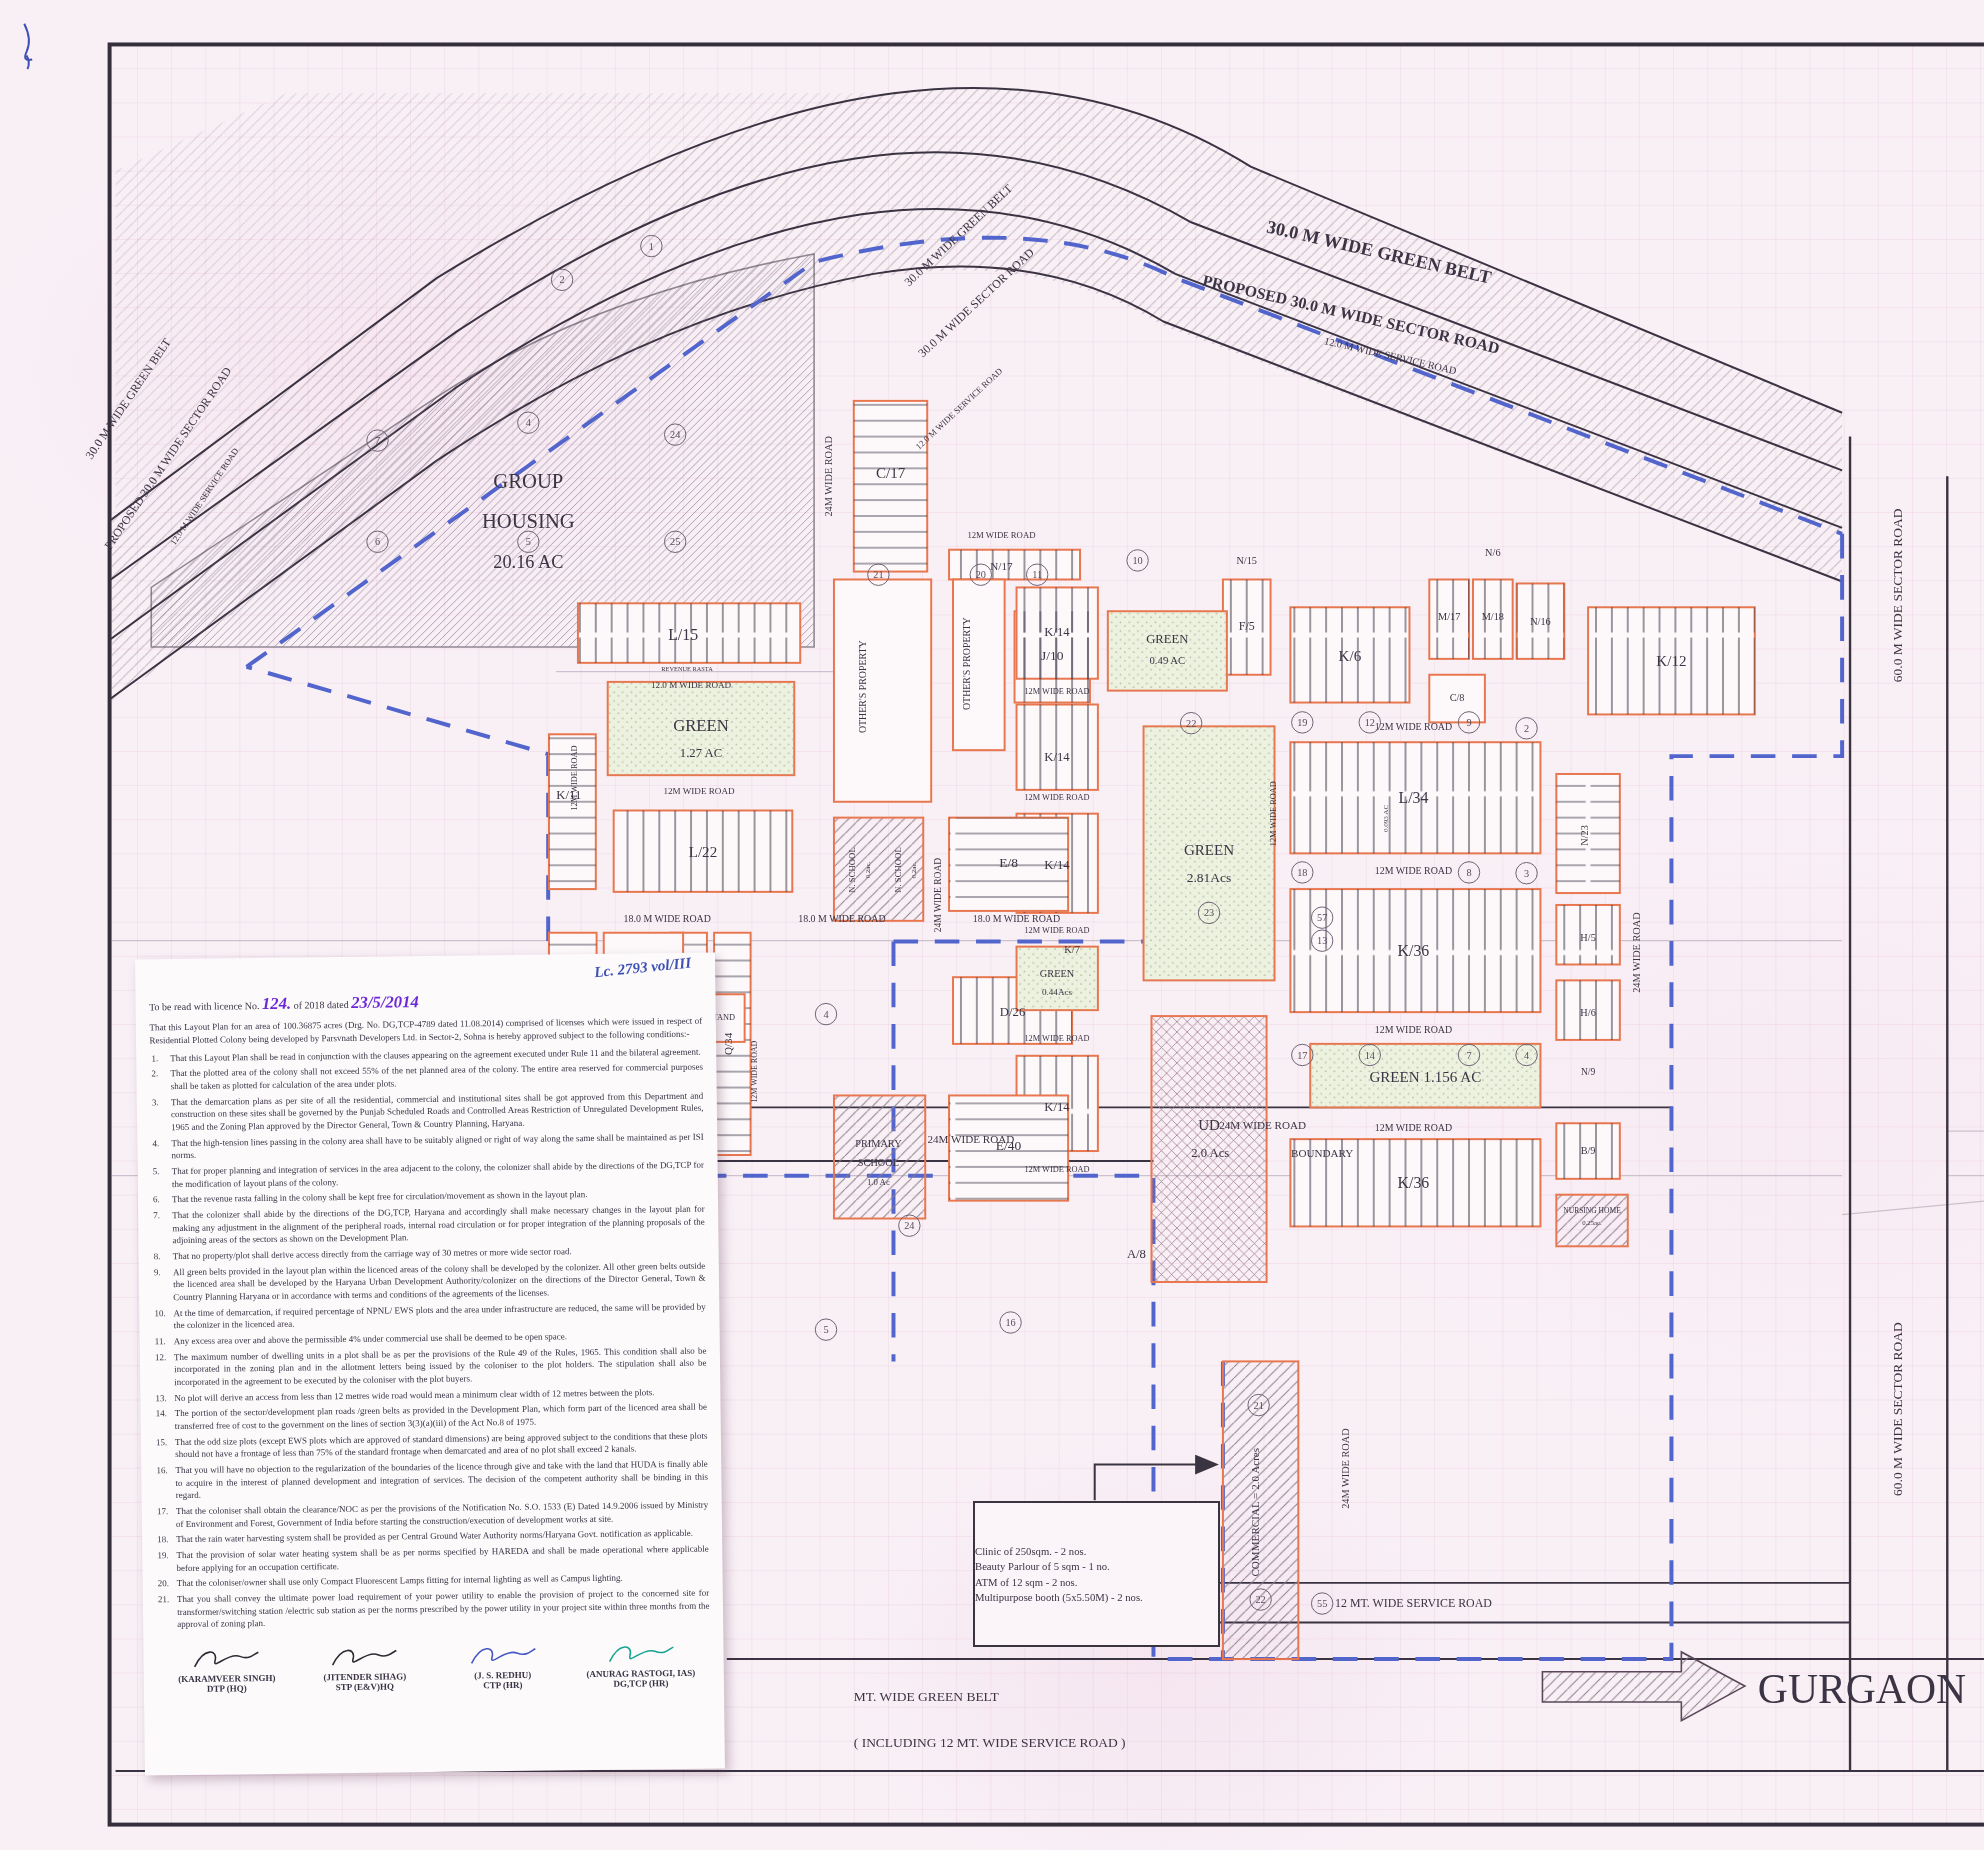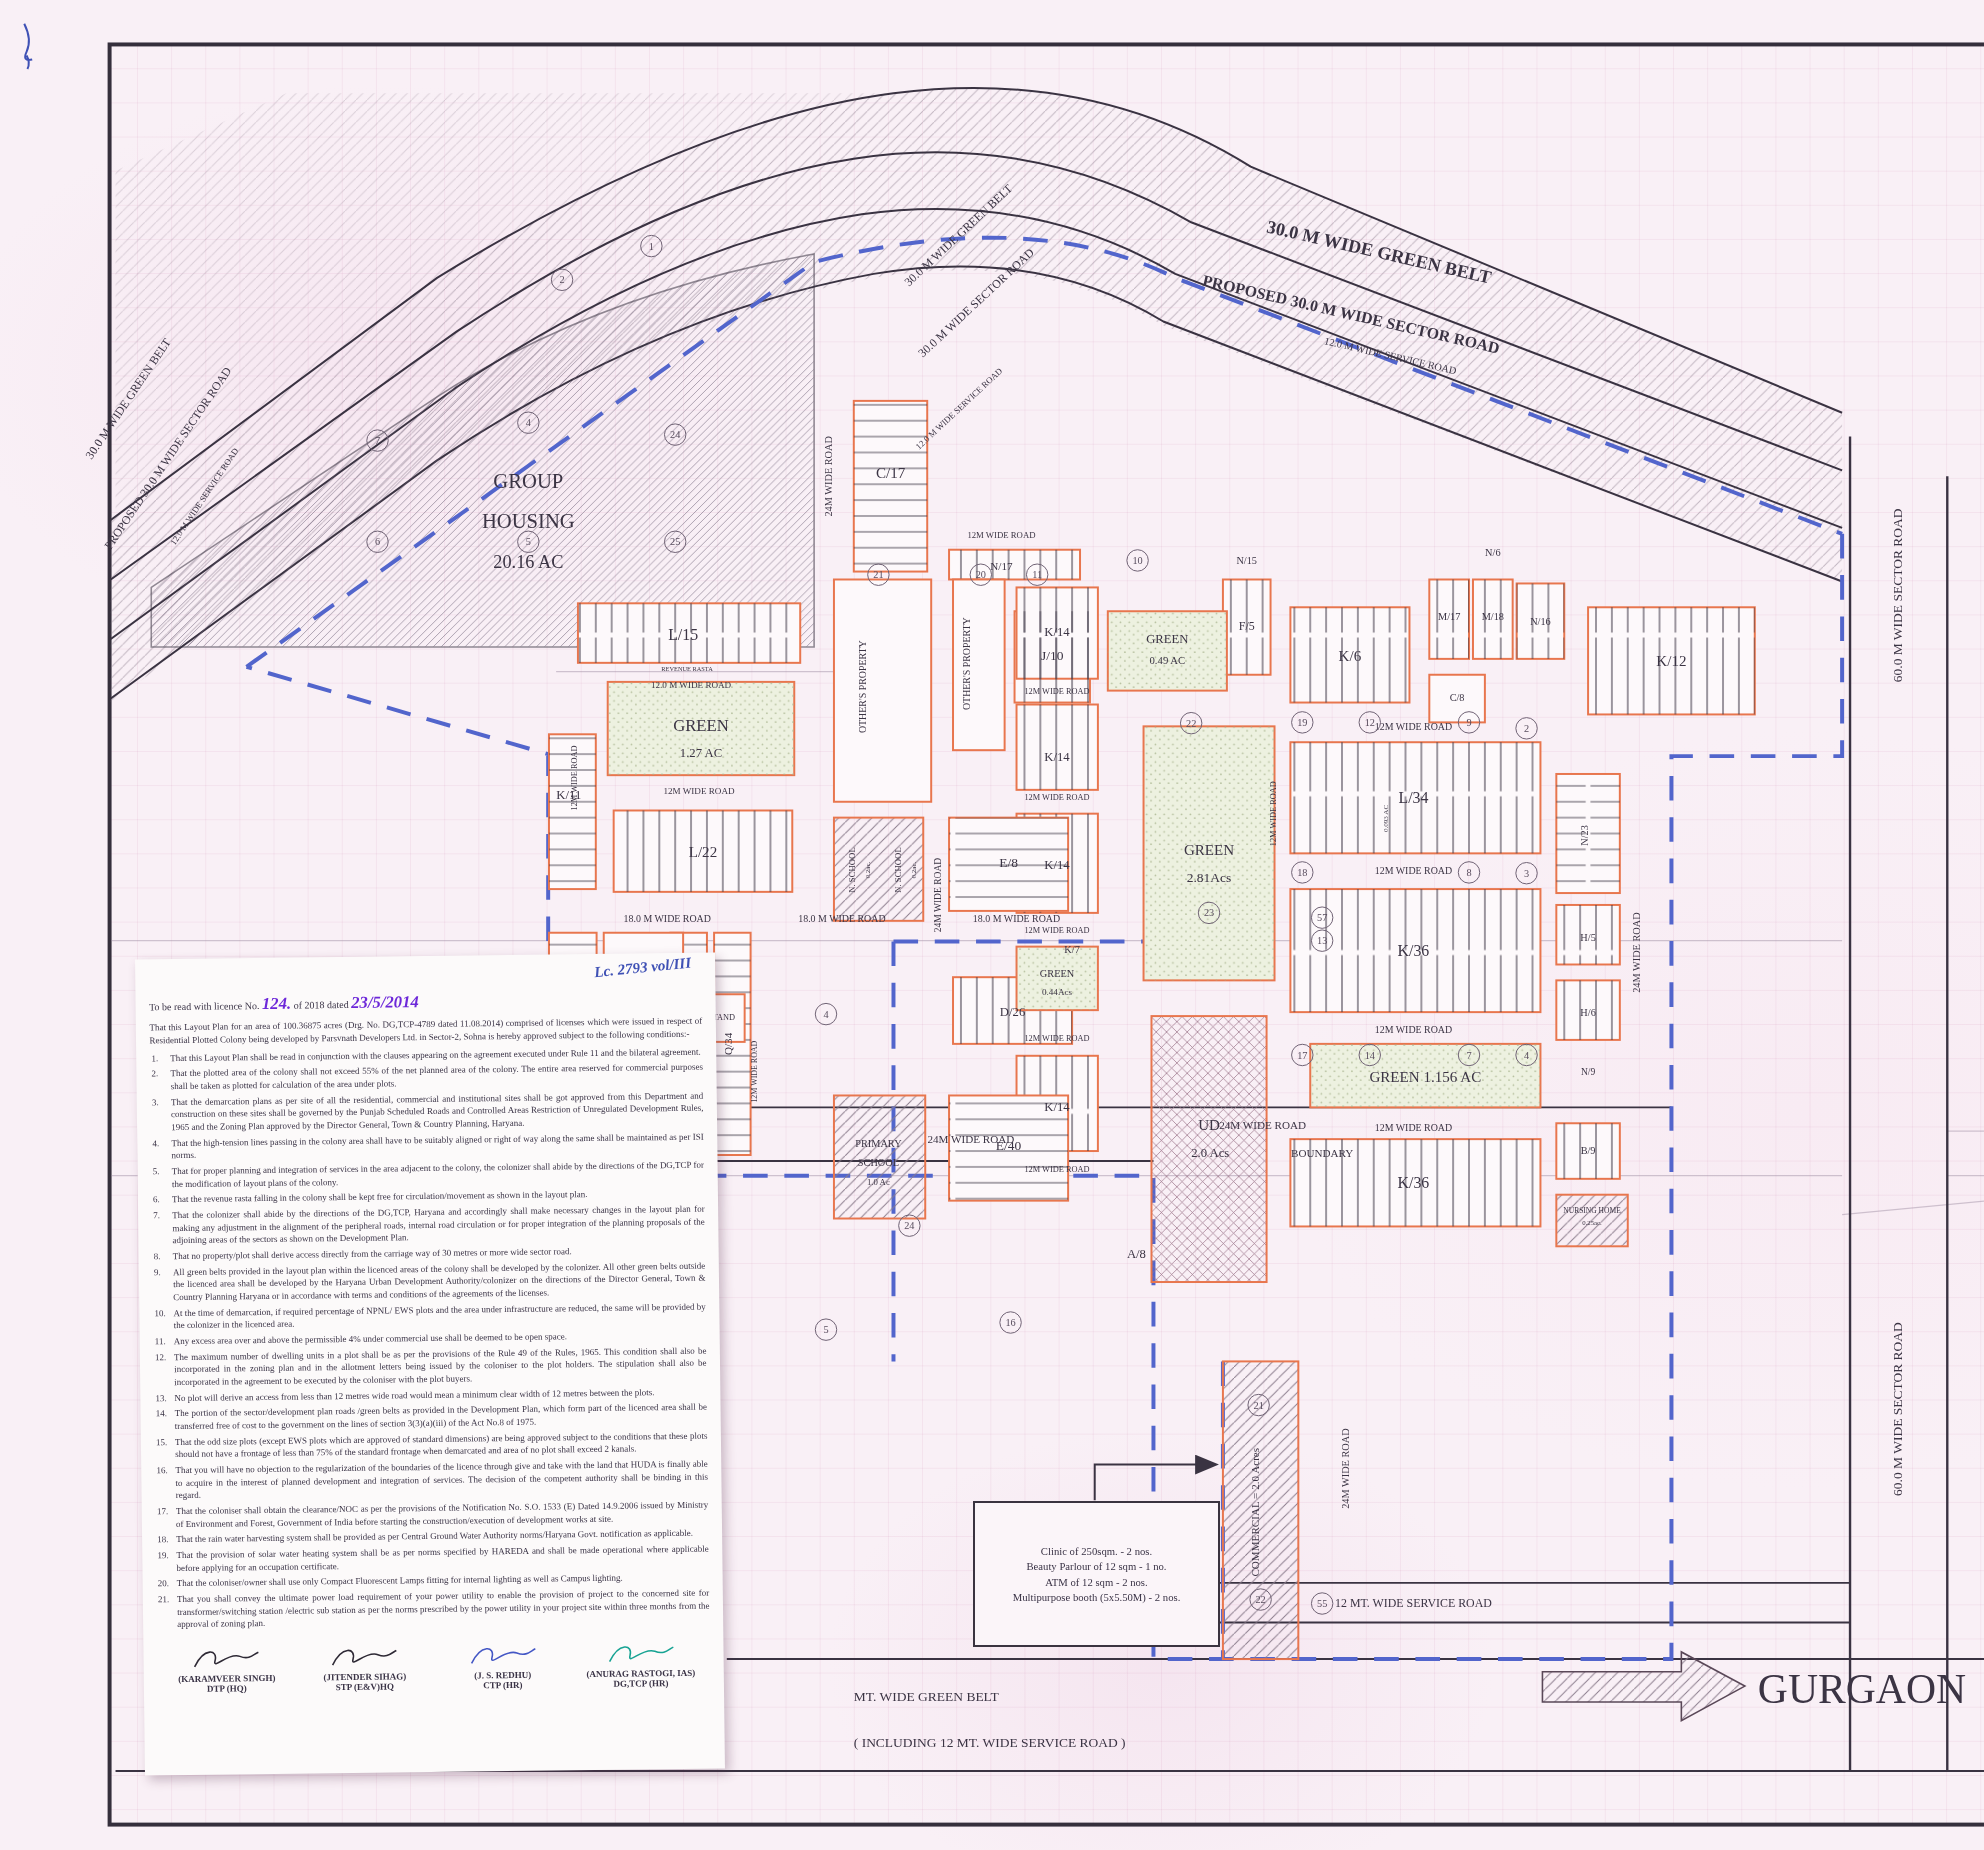--- a/index.html
+++ b/index.html
@@ -24,21 +24,21 @@
   ol.cond{margin:4px 0 0 0;padding:0 0 0 20.6px;counter-reset:c;font-size:9px;line-height:1.42;}
   ol.cond li{list-style:none;counter-increment:c;position:relative;margin-bottom:2.8px;text-align:justify;}
   ol.cond li::before{content:counter(c) ".";position:absolute;left:-19px;}
   .sig-row{display:flex;justify-content:space-between;margin-top:13.5px;padding:0 4px;}
   .sig{width:24%;text-align:center;font-size:9px;font-weight:bold;}
   .sig svg{display:block;margin:0 auto 1.6px;}
   
   .mapnote{position:absolute;left:973px;top:1501px;width:243px;height:142px;z-index:3;
     border:2.4px solid #3a3340;background:#fbf5f9;display:flex;flex-direction:column;justify-content:center;
     font-family:"Liberation Serif",serif;color:#3a3346;}
-  .mapnote p{margin:1.6px 0;text-align:center;font-size:10.7px;}
+  .mapnote p{margin:1.6px 0;text-align:left;font-size:10.7px;}
 </style>
 </head>
 <body>
 
 <div class="sheet">
 
   <svg width="2580" height="1850" viewBox="0 0 6498 4661" style="position:absolute;left:0;top:0;z-index:1;">
     <defs>
       <pattern id="grid" width="86" height="86" patternUnits="userSpaceOnUse">
         <path d="M86,0 L0,0 0,86" fill="none" stroke="rgba(204,120,165,0.28)" stroke-width="2"></path>
@@ -402,21 +402,21 @@
         <circle cx="3175" cy="4030" r="27" fill="none" stroke="#6f6274" stroke-width="2.5"></circle>
         <text x="3175" y="4039" font-size="26" text-anchor="middle" fill="#584d5e">22</text>
         <circle cx="3330" cy="4040" r="27" fill="none" stroke="#6f6274" stroke-width="2.5"></circle>
         <text x="3330" y="4049" font-size="26" text-anchor="middle" fill="#584d5e">55</text>
       </g>
   </svg>
 
   <div class="mapnote">
   <p>Clinic of 250sqm. - 2 nos.</p>
 
-  <p>Beauty Parlour of 12 sqm - 1 no.</p>
+  <p>Beauty Parlour of 5 sqm - 1 no.</p>
 
   <p>ATM of 12 sqm - 2 nos.</p>
 
   <p>Multipurpose booth (5x5.50M) - 2 nos.</p>
 </div>
 
   <div class="licence">
     <div class="lic-ref">Lc. 2793 vol/III</div>
     <div class="lic-line">
       <span>To be read with licence No.</span>

